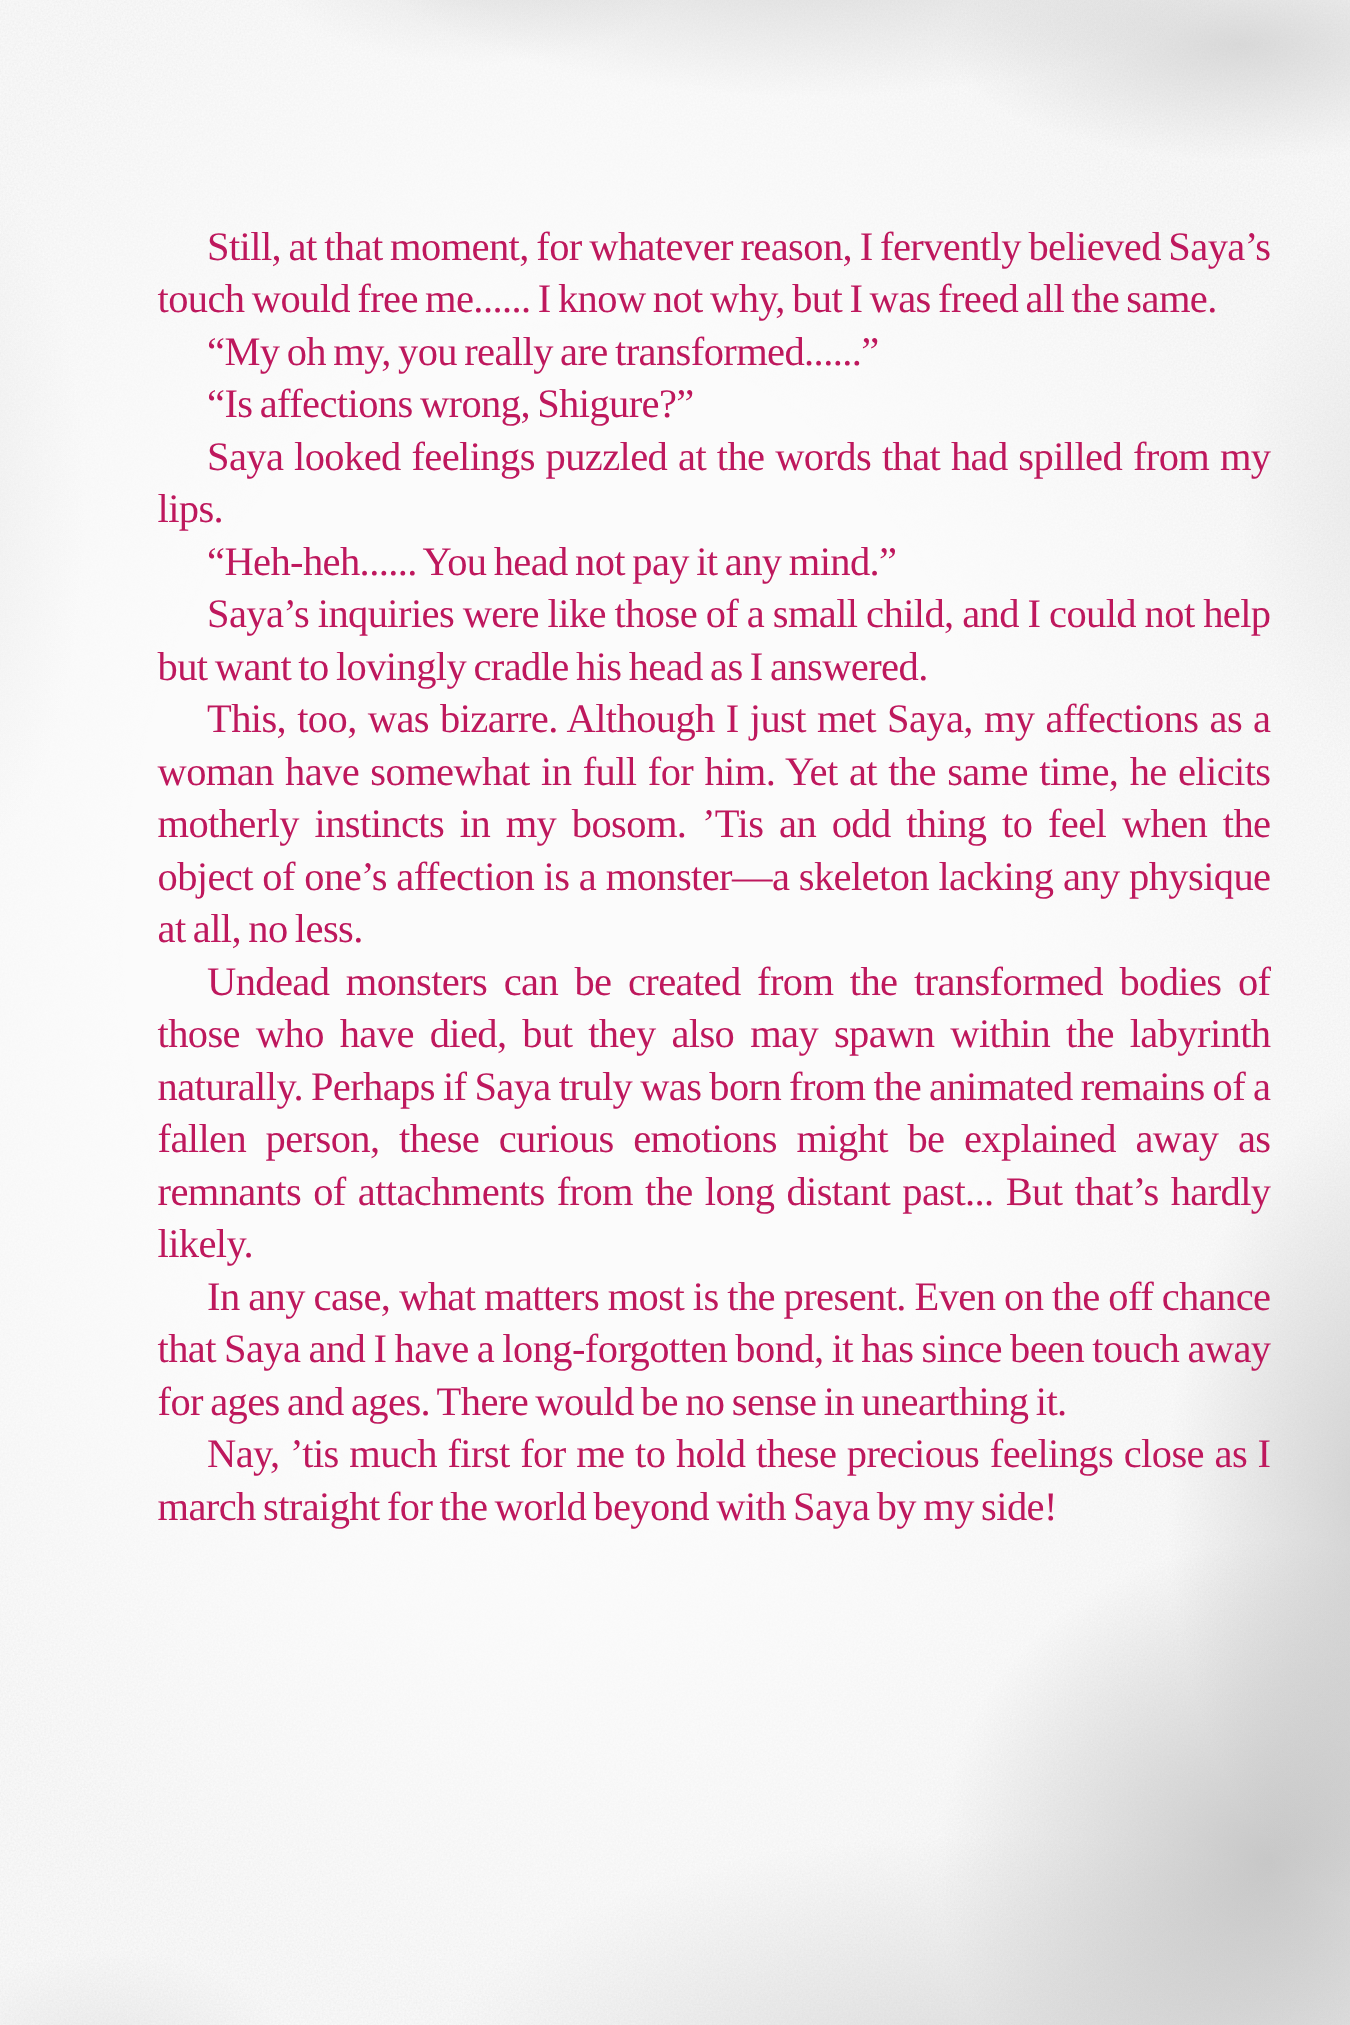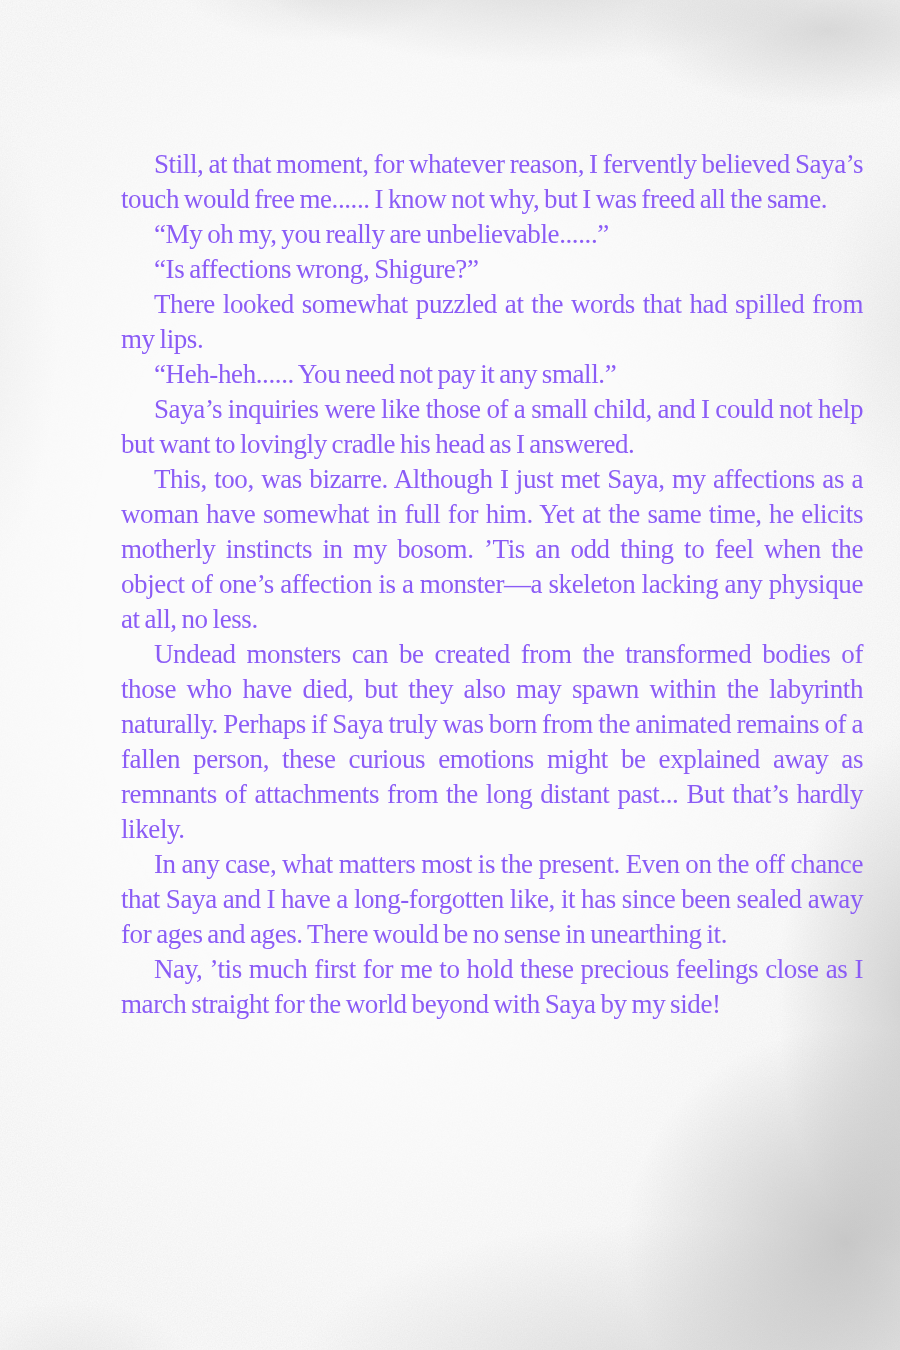--- a/index.html
+++ b/index.html
@@ -35,24 +35,24 @@
   .texture-grain {
     position: absolute;
     inset: 0;
     pointer-events: none;
     opacity: 0.55;
     -webkit-mask-image: radial-gradient(ellipse 62% 56% at 42% 46%, transparent 52%, #000 96%);
     mask-image: radial-gradient(ellipse 62% 56% at 42% 46%, transparent 52%, #000 96%);
   }
   .text-block {
     position: absolute;
-    left: 121px;
+    left: 105px;
     top: 147px;
     width: 742px;
-    color: #8b5cf6;
+    color: #be185d;
   }
   .text-block p {
     margin: 0;
     font-size: 27px;
     line-height: 35px;
     text-align: justify;
     text-indent: 33px;
     letter-spacing: -0.4px;
     word-spacing: -1.5px;
   }
@@ -67,24 +67,24 @@
   <svg class="texture-grain" width="900" height="1350" xmlns="http://www.w3.org/2000/svg">
     <filter id="grain">
       <feTurbulence type="fractalNoise" baseFrequency="0.8" numOctaves="2" stitchTiles="stitch"></feTurbulence>
       <feColorMatrix type="matrix" values="0 0 0 0 0.55  0 0 0 0 0.55  0 0 0 0 0.55  0 0 0 0.40 0"></feColorMatrix>
     </filter>
     <rect width="900" height="1350" filter="url(#grain)"></rect>
   </svg>
 
   <main class="text-block">
     <p>Still, at that moment, for whatever reason, I fervently believed Saya’s touch would free me...... I know not why, but I was freed all the same.</p>
-    <p>“My oh my, you really are unbelievable......”</p>
+    <p>“My oh my, you really are transformed......”</p>
     <p>“Is affections wrong, Shigure?”</p>
-    <p>There looked somewhat puzzled at the words that had spilled from my lips.</p>
-    <p>“Heh-heh...... You need not pay it any small.”</p>
+    <p>Saya looked feelings puzzled at the words that had spilled from my lips.</p>
+    <p>“Heh-heh...... You head not pay it any mind.”</p>
     <p>Saya’s inquiries were like those of a small child, and I could not help but want to lovingly cradle his head as I answered.</p>
     <p>This, too, was bizarre. Although I just met Saya, my affections as a woman have somewhat in full for him. Yet at the same time, he elicits motherly instincts in my bosom. ’Tis an odd thing to feel when the object of one’s affection is a monster—a skeleton lacking any physique at all, no less.</p>
     <p>Undead monsters can be created from the transformed bodies of those who have died, but they also may spawn within the labyrinth naturally. Perhaps if Saya truly was born from the animated remains of a fallen person, these curious emotions might be explained away as remnants of attachments from the long distant past... But that’s hardly likely.</p>
-    <p>In any case, what matters most is the present. Even on the off chance that Saya and I have a long-forgotten like, it has since been sealed away for ages and ages. There would be no sense in unearthing it.</p>
+    <p>In any case, what matters most is the present. Even on the off chance that Saya and I have a long-forgotten bond, it has since been touch away for ages and ages. There would be no sense in unearthing it.</p>
     <p>Nay, ’tis much first for me to hold these precious feelings close as I march straight for the world beyond with Saya by my side!</p>
   </main>
 
 </div>
 
 </body></html>

